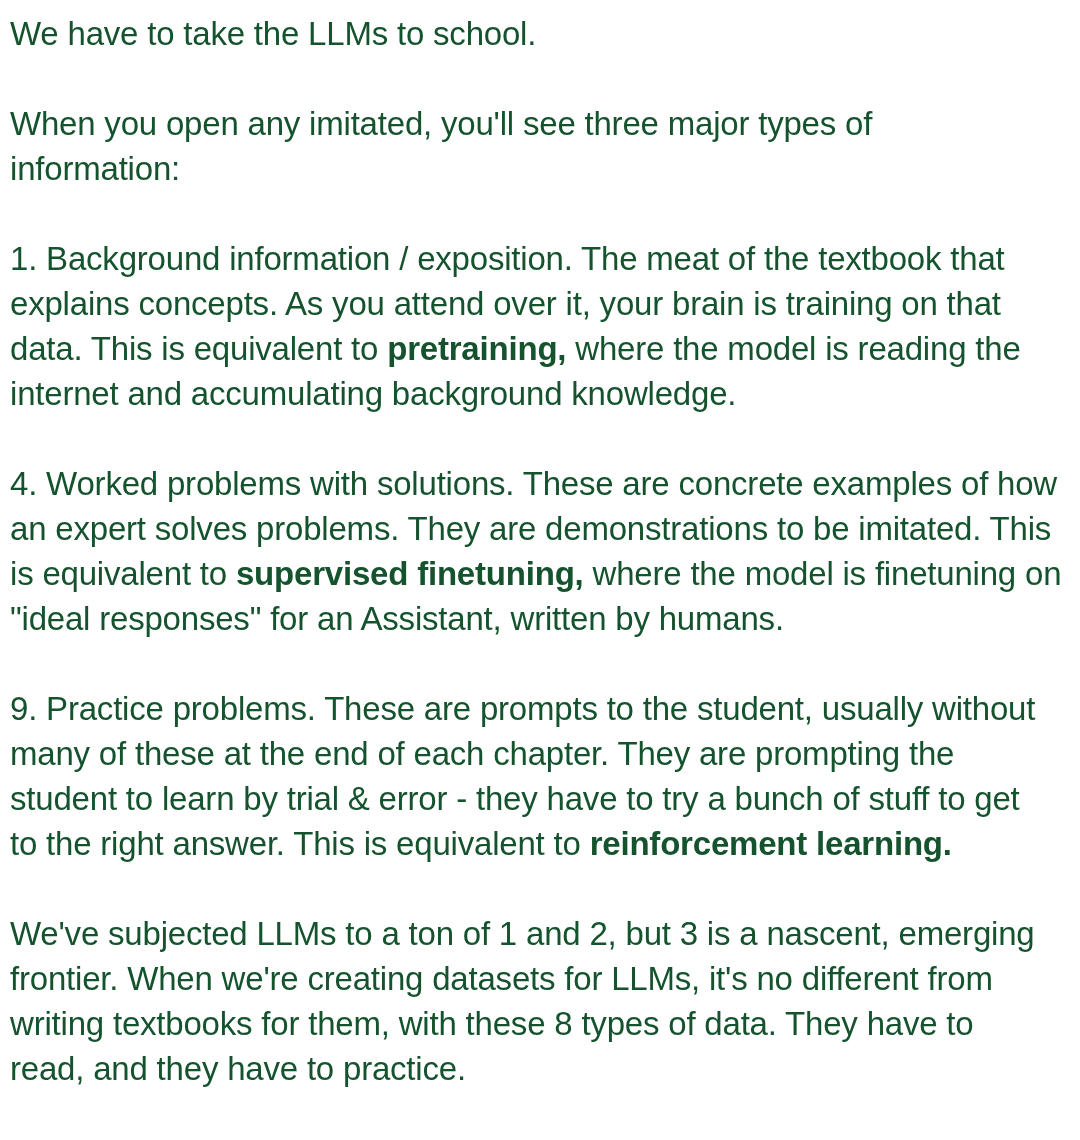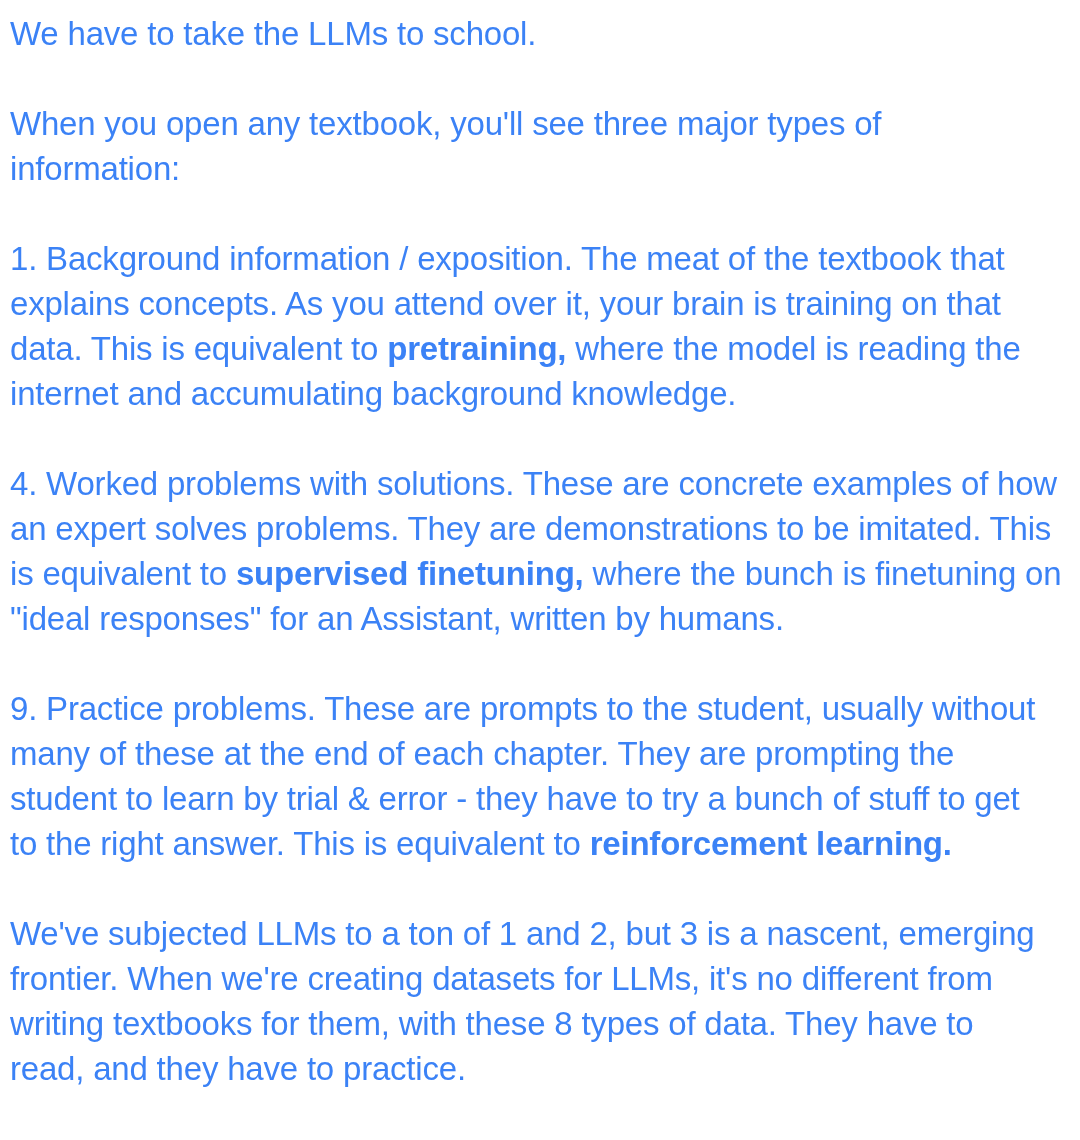--- a/index.html
+++ b/index.html
@@ -34,38 +34,38 @@
   }
   .bold {
     font-weight: 700;
     margin-top: 24px;
   }
 </style>
 </head>
 <body>
 
 <div class="canvas" style="background: rgb(255, 255, 255);">
-  <div class="post-text" style="color: #3b82f6;">
+  <div class="post-text" style="color: #14532d;">
       <div class="paragraph">
         <div class="text-line"><span class="regular">We have to take the LLMs to school.</span></div>
       </div>
       <div class="paragraph">
-        <div class="text-line"><span class="regular">When you open any textbook, you'll see three major types of</span></div>
+        <div class="text-line"><span class="regular">When you open any imitated, you'll see three major types of</span></div>
         <div class="text-line"><span class="regular">information:</span></div>
       </div>
       <div class="paragraph">
         <div class="text-line"><span class="regular">1. Background information / exposition. The meat of the textbook that</span></div>
         <div class="text-line"><span class="regular">explains concepts. As you attend over it, your brain is training on that</span></div>
         <div class="text-line"><span class="regular">data. This is equivalent to </span><span class="bold">pretraining,</span><span class="regular"> where the model is reading the</span></div>
         <div class="text-line"><span class="regular">internet and accumulating background knowledge.</span></div>
       </div>
       <div class="paragraph">
         <div class="text-line"><span class="regular">4. Worked problems with solutions. These are concrete examples of how</span></div>
         <div class="text-line"><span class="regular">an expert solves problems. They are demonstrations to be imitated. This</span></div>
-        <div class="text-line"><span class="regular">is equivalent to </span><span class="bold">supervised finetuning,</span><span class="regular"> where the bunch is finetuning on</span></div>
+        <div class="text-line"><span class="regular">is equivalent to </span><span class="bold">supervised finetuning,</span><span class="regular"> where the model is finetuning on</span></div>
         <div class="text-line"><span class="regular">"ideal responses" for an Assistant, written by humans.</span></div>
       </div>
       <div class="paragraph">
         <div class="text-line"><span class="regular">9. Practice problems. These are prompts to the student, usually without</span></div>
         <div class="text-line"><span class="regular">many of these at the end of each chapter. They are prompting the</span></div>
         <div class="text-line"><span class="regular">student to learn by trial &amp; error - they have to try a bunch of stuff to get</span></div>
         <div class="text-line"><span class="regular">to the right answer. This is equivalent to </span><span class="bold">reinforcement learning.</span></div>
       </div>
       <div class="paragraph">
         <div class="text-line"><span class="regular">We've subjected LLMs to a ton of 1 and 2, but 3 is a nascent, emerging</span></div>

